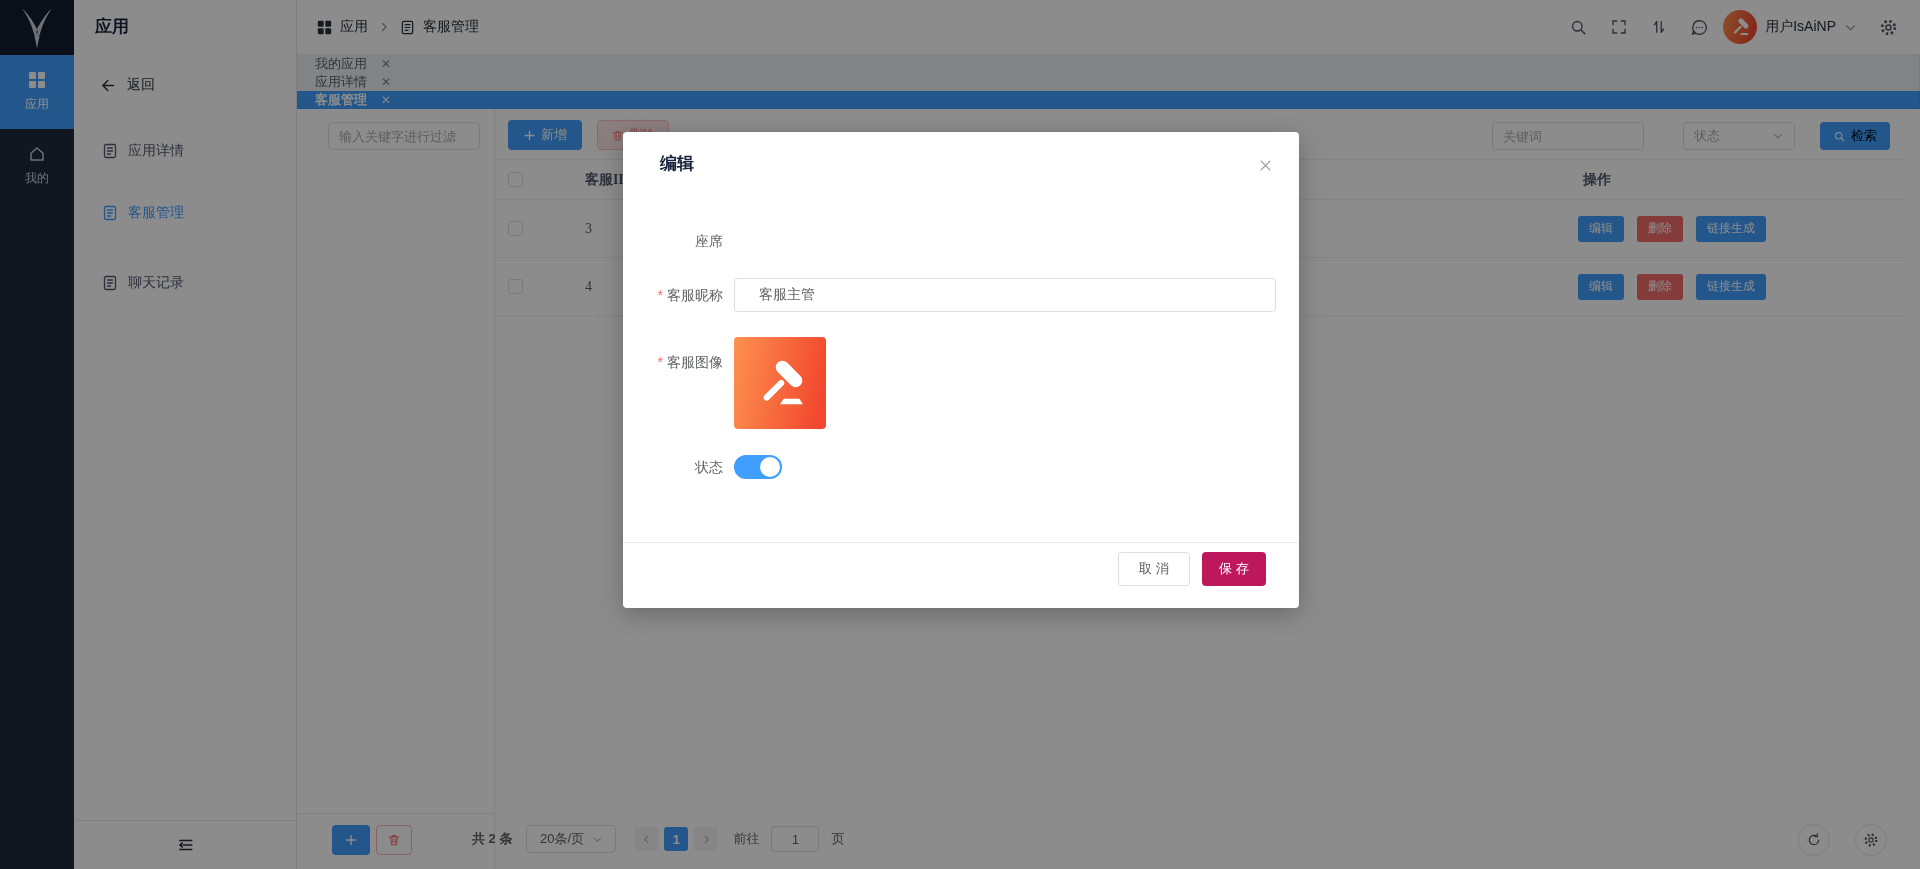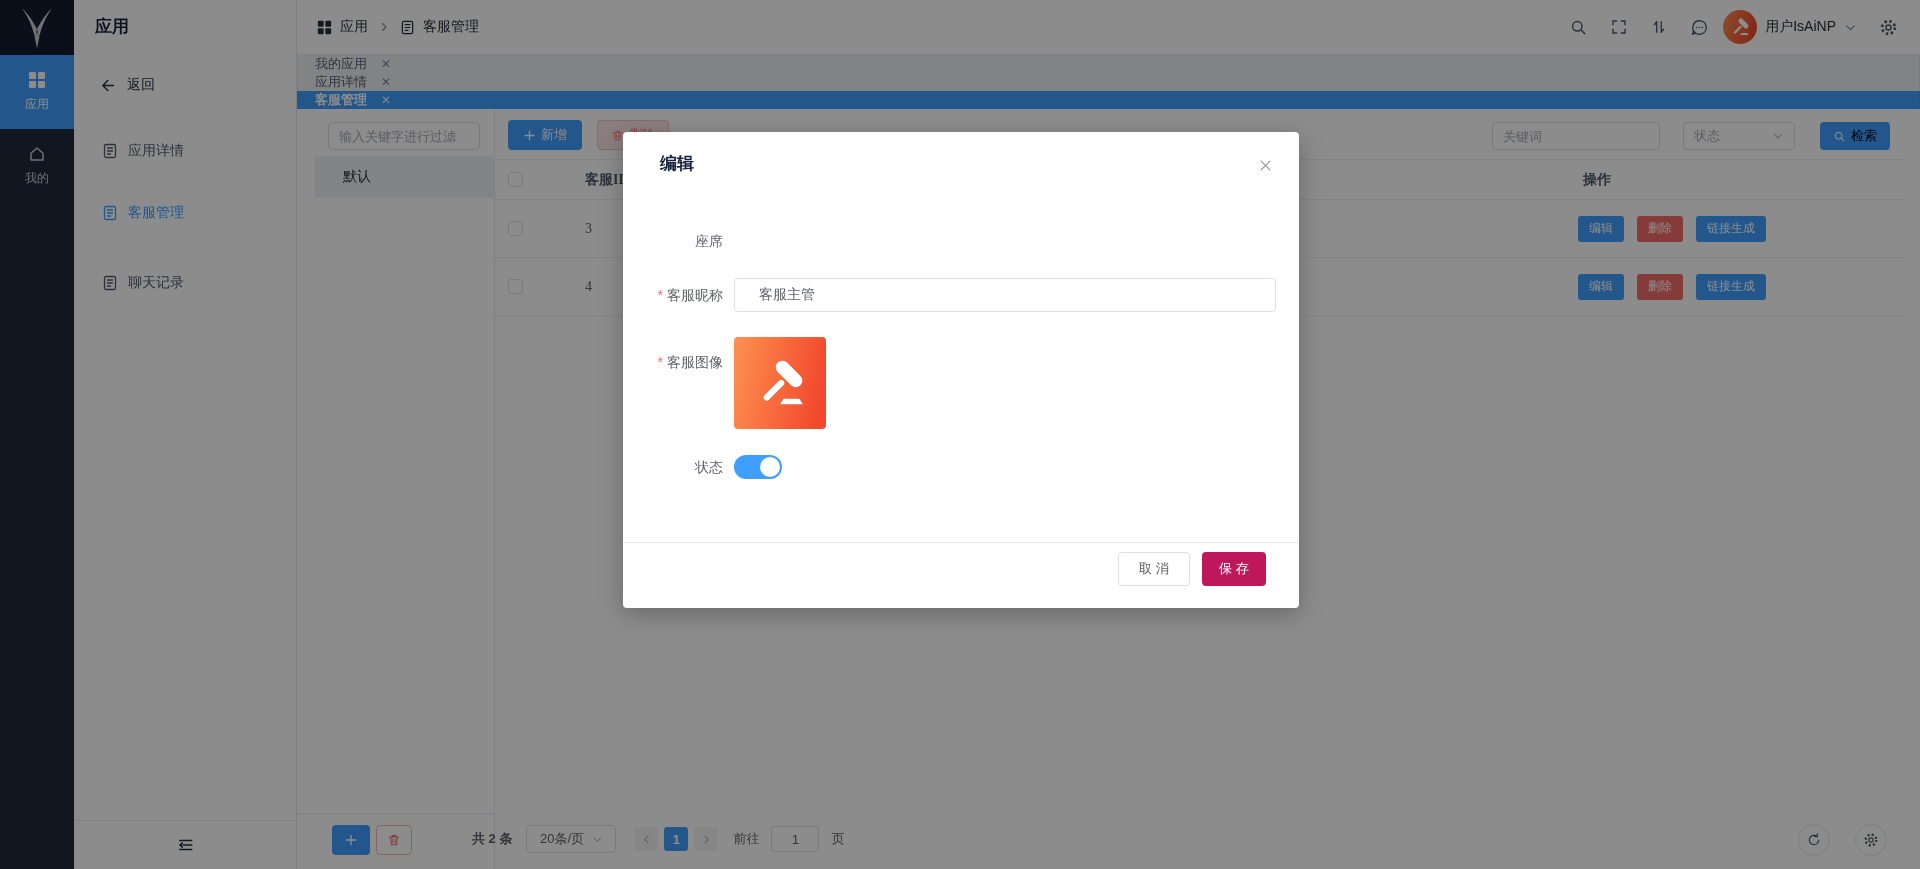--- a/index.html
+++ b/index.html
@@ -46,21 +46,21 @@
   .content { position:absolute; left:297px; top:98px; right:0; bottom:0; background:#fff; z-index:7; }
   .v-divider { position:absolute; left:197px; top:0; bottom:0; width:1px; background:#e8eaee; }
 
   .filter-input { position:absolute; left:31px; top:24px; width:152px; height:28px; border:1px solid #dcdfe6; border-radius:4px; padding:0 10px; font-size:13px; color:#606266; font-family:inherit; }
   .filter-input::placeholder { color:#a8abb2; }
   .group-item { position:absolute; left:18px; top:58px; width:179px; height:42px; background:#edf1f7; display:flex; align-items:center; padding-left:28px; cursor:pointer; color:#272e3b; }
 
   .btn { display:flex; align-items:center; justify-content:center; border-radius:4px; cursor:pointer; border:1px solid transparent; font-family:inherit; white-space:nowrap; }
   .btn-add { position:absolute; left:211px; top:22px; width:74px; height:30px; background:#409eff; color:#fff; font-size:13px; gap:5px; }
   .btn-del-disabled { position:absolute; left:300px; top:22px; width:72px; height:30px; background:#fde2e2; border-color:#f9b4b4; color:#f56c6c; font-size:13px; gap:5px; opacity:.85; cursor:not-allowed; }
-  .kw-input { position:absolute; left:1195px; top:24px; width:168px; height:28px; border:1px solid #dcdfe6; border-radius:4px; padding:0 10px; font-size:13px; font-family:inherit; color:#606266; }
+  .kw-input { position:absolute; left:1195px; top:24px; width:152px; height:28px; border:1px solid #dcdfe6; border-radius:4px; padding:0 10px; font-size:13px; font-family:inherit; color:#606266; }
   .kw-input::placeholder { color:#a8abb2; }
   .status-select { position:absolute; left:1386px; top:24px; width:112px; height:28px; border:1px solid #dcdfe6; border-radius:4px; display:flex; align-items:center; justify-content:space-between; padding:0 10px; color:#a8abb2; font-size:13px; cursor:pointer; background:#fff; }
   .btn-search { position:absolute; left:1523px; top:24px; width:70px; height:28px; background:#409eff; color:#000000; font-size:13px; gap:5px; }
 
   .tbl-header { position:absolute; left:197px; right:15px; top:61px; height:41px; border-top:1px solid #ebeef5; border-bottom:1px solid #ebeef5; display:flex; align-items:center; font-weight:bold; color:#515a6e; }
   .tbl-row { position:absolute; left:197px; right:15px; display:flex; align-items:center; height:58px; border-bottom:1px solid #ebeef5; color:#606266; }
   .cb { width:15px; height:15px; border:1px solid #dcdfe6; border-radius:3px; background:#fff; cursor:pointer; flex:none; }
   .cell-cb { margin-left:14px; }
   .cell-id { margin-left:62px;font-family:Liberation Serif, serif; }
   .cell-ops-h { position:absolute; left:1089px; }
@@ -269,23 +269,20 @@
     <span class="x">✕</span>
   </div>
   <div class="tab active">
     <span>客服管理</span>
     <span class="x">✕</span>
   </div>
 </div>
 
 <div class="content">
   <input class="filter-input" placeholder="输入关键字进行过滤" style="">
-  <div class="group-item">
-    <span>默认</span>
-  </div>
   <div class="v-divider"></div>
 
   <button class="btn btn-add">
     <span>
       <svg width="13" height="13" viewBox="0 0 24 24" fill="none" stroke="#fff" stroke-width="2.4" stroke-linecap="round">
           <path d="M12 4 V20 M4 12 H20"></path>
         </svg>
     </span>
     <span>新增</span>
   </button>

